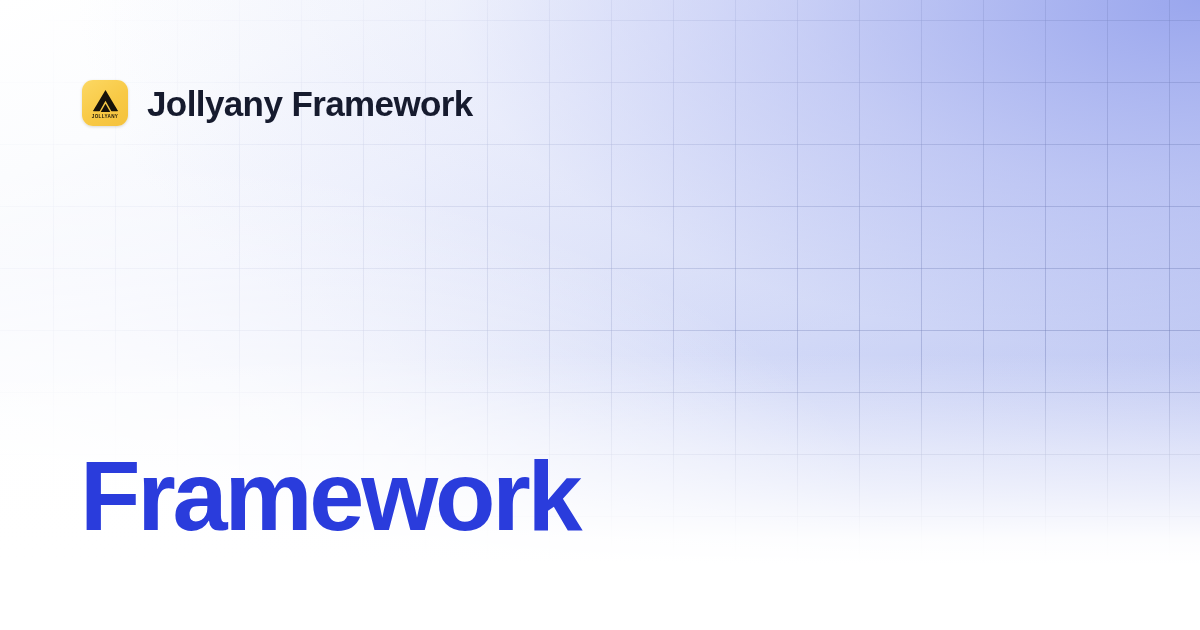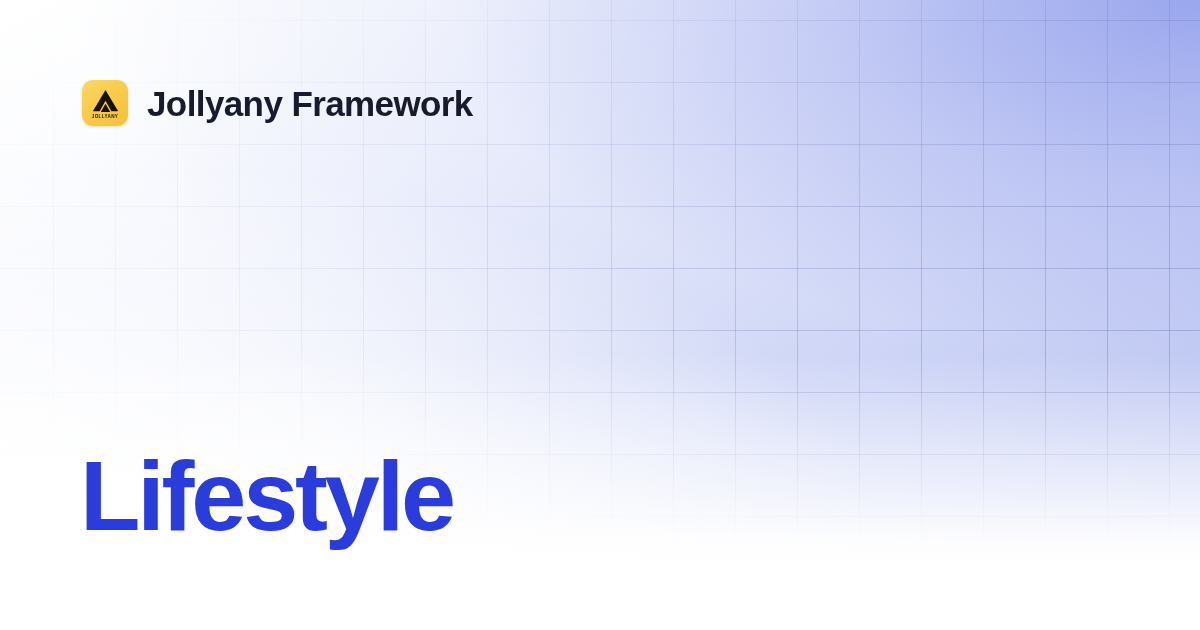--- a/index.html
+++ b/index.html
@@ -179,15 +179,15 @@
         <path d="M17.5 46.2 L27 29.5 L36.5 46.2 Z" fill="#16120A"></path>
         <path d="M2.6 44.6 L15.2 44.6 L9.0 34.2 Z" fill="#16120A"></path>
         <path d="M51.4 44.6 L38.8 44.6 L45.0 34.2 Z" fill="#16120A"></path>
       </svg>
       <div class="logo-wordmark">JOLLYANY</div>
     </div>
 
     <div class="brand-title">Jollyany Framework</div>
   </div>
 
-  <div class="headline">Lifestyle</div>
+  <div class="headline">Framework</div>
 
 </div>
 
 </body></html>

